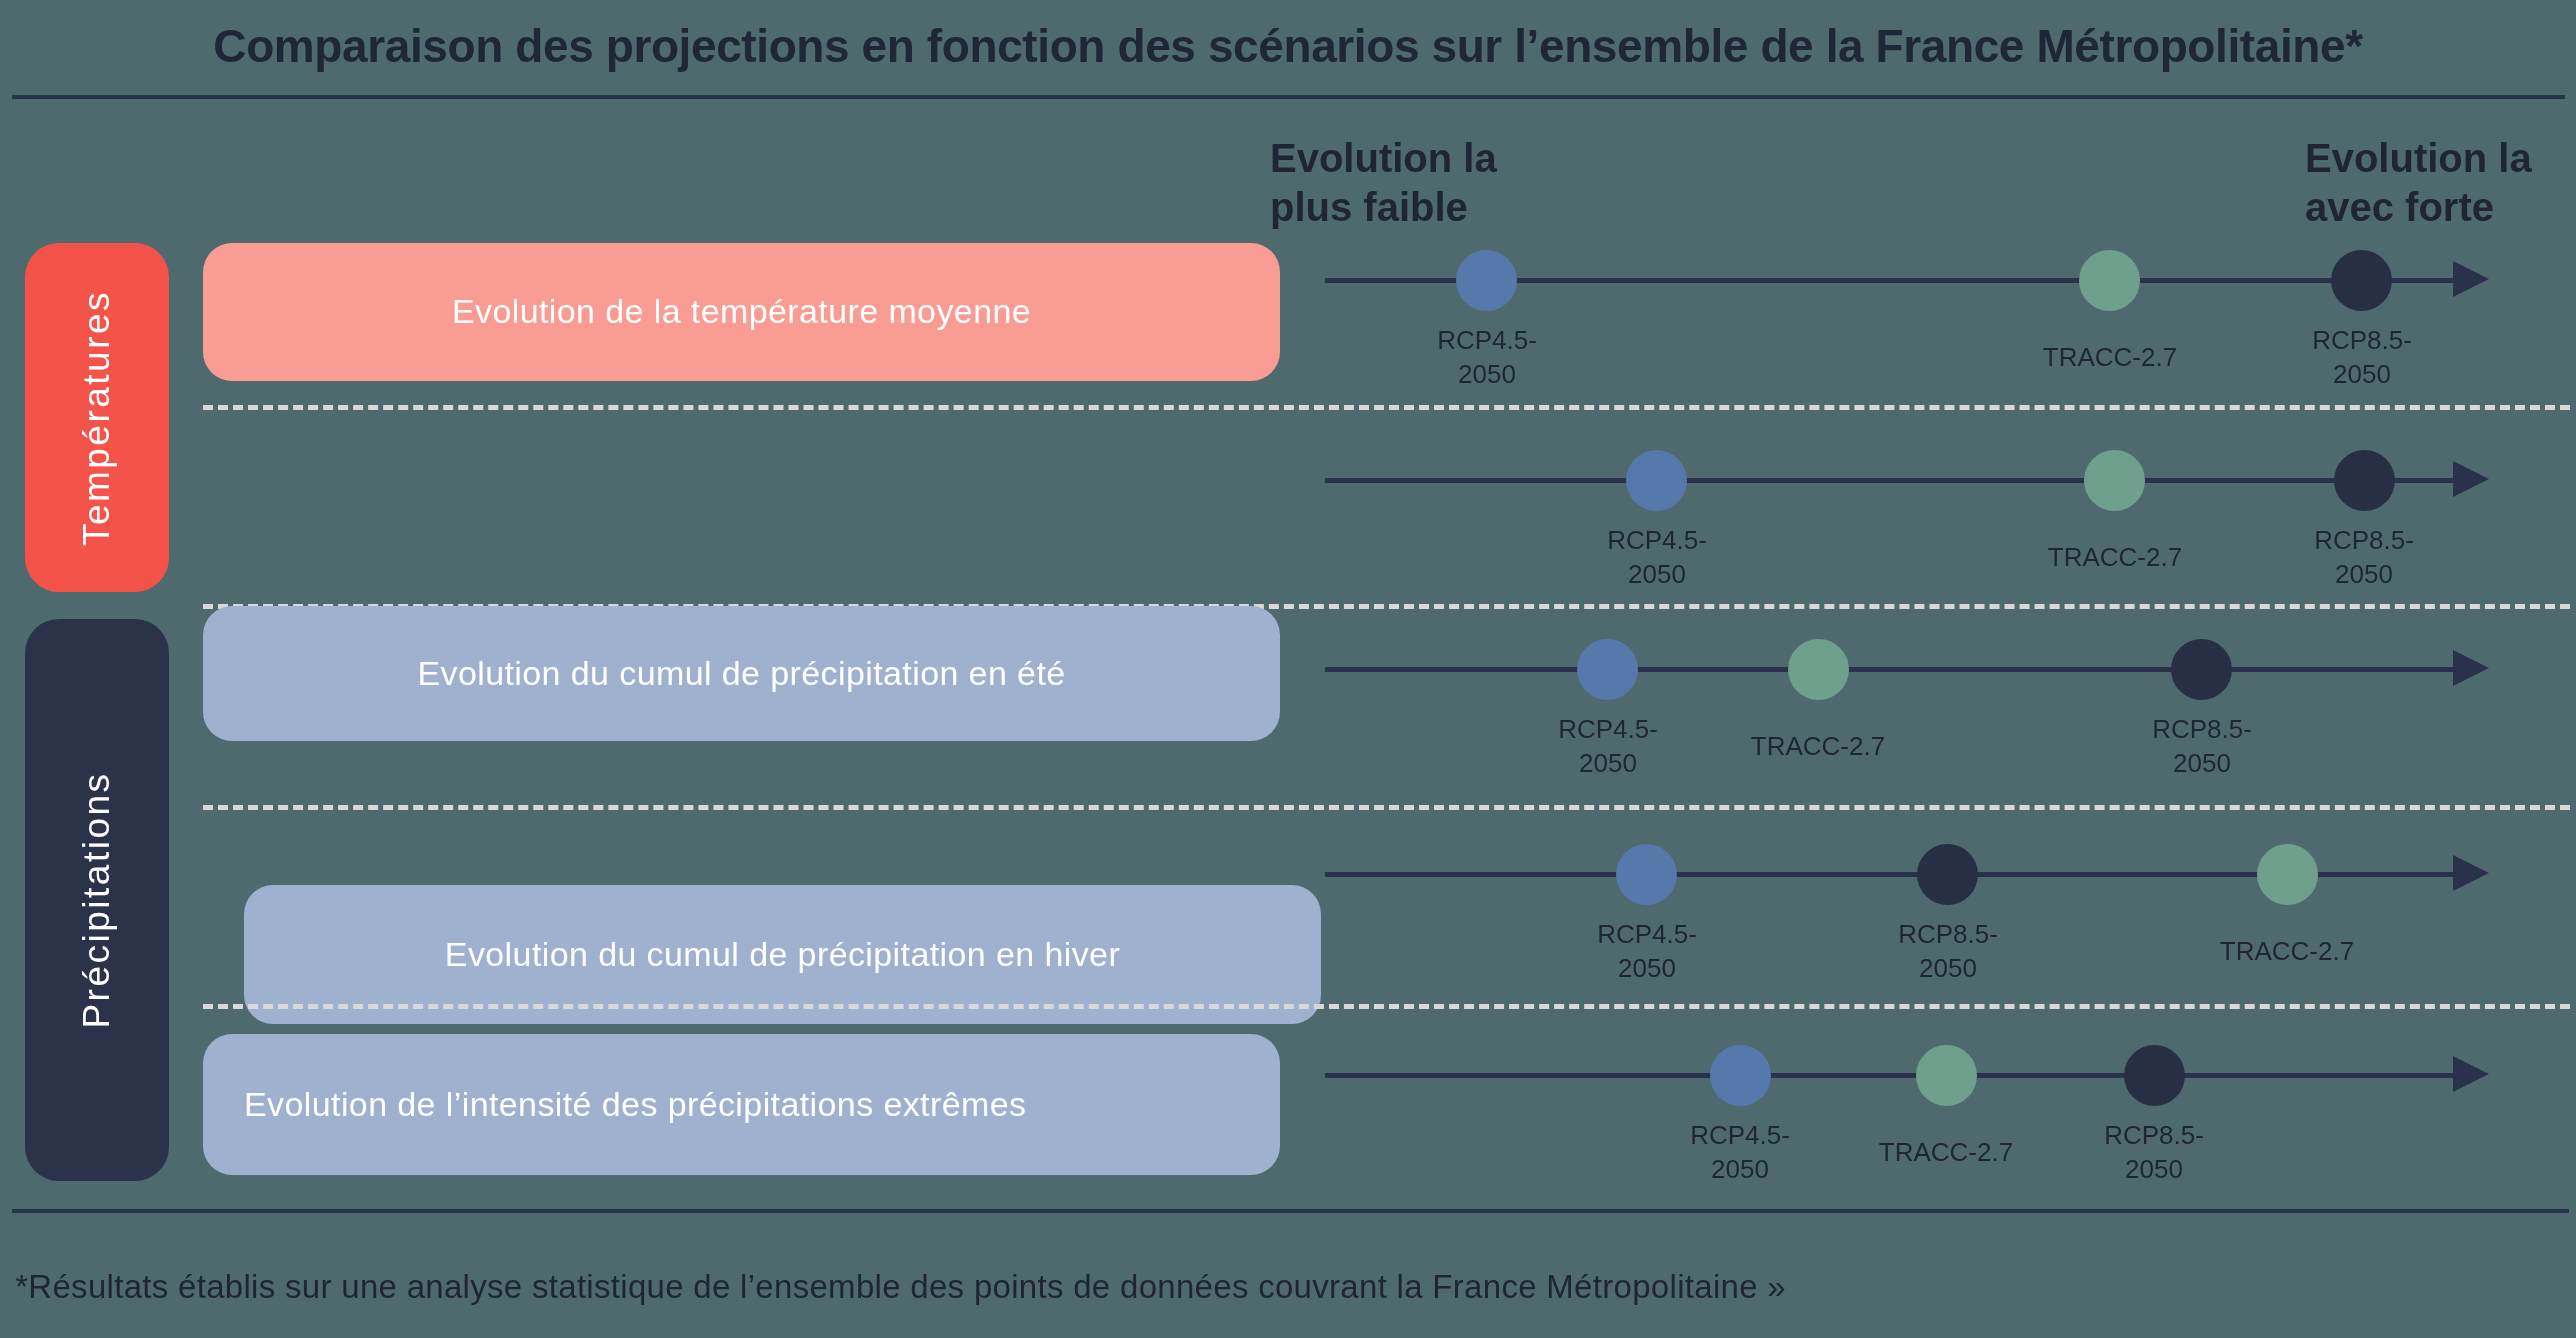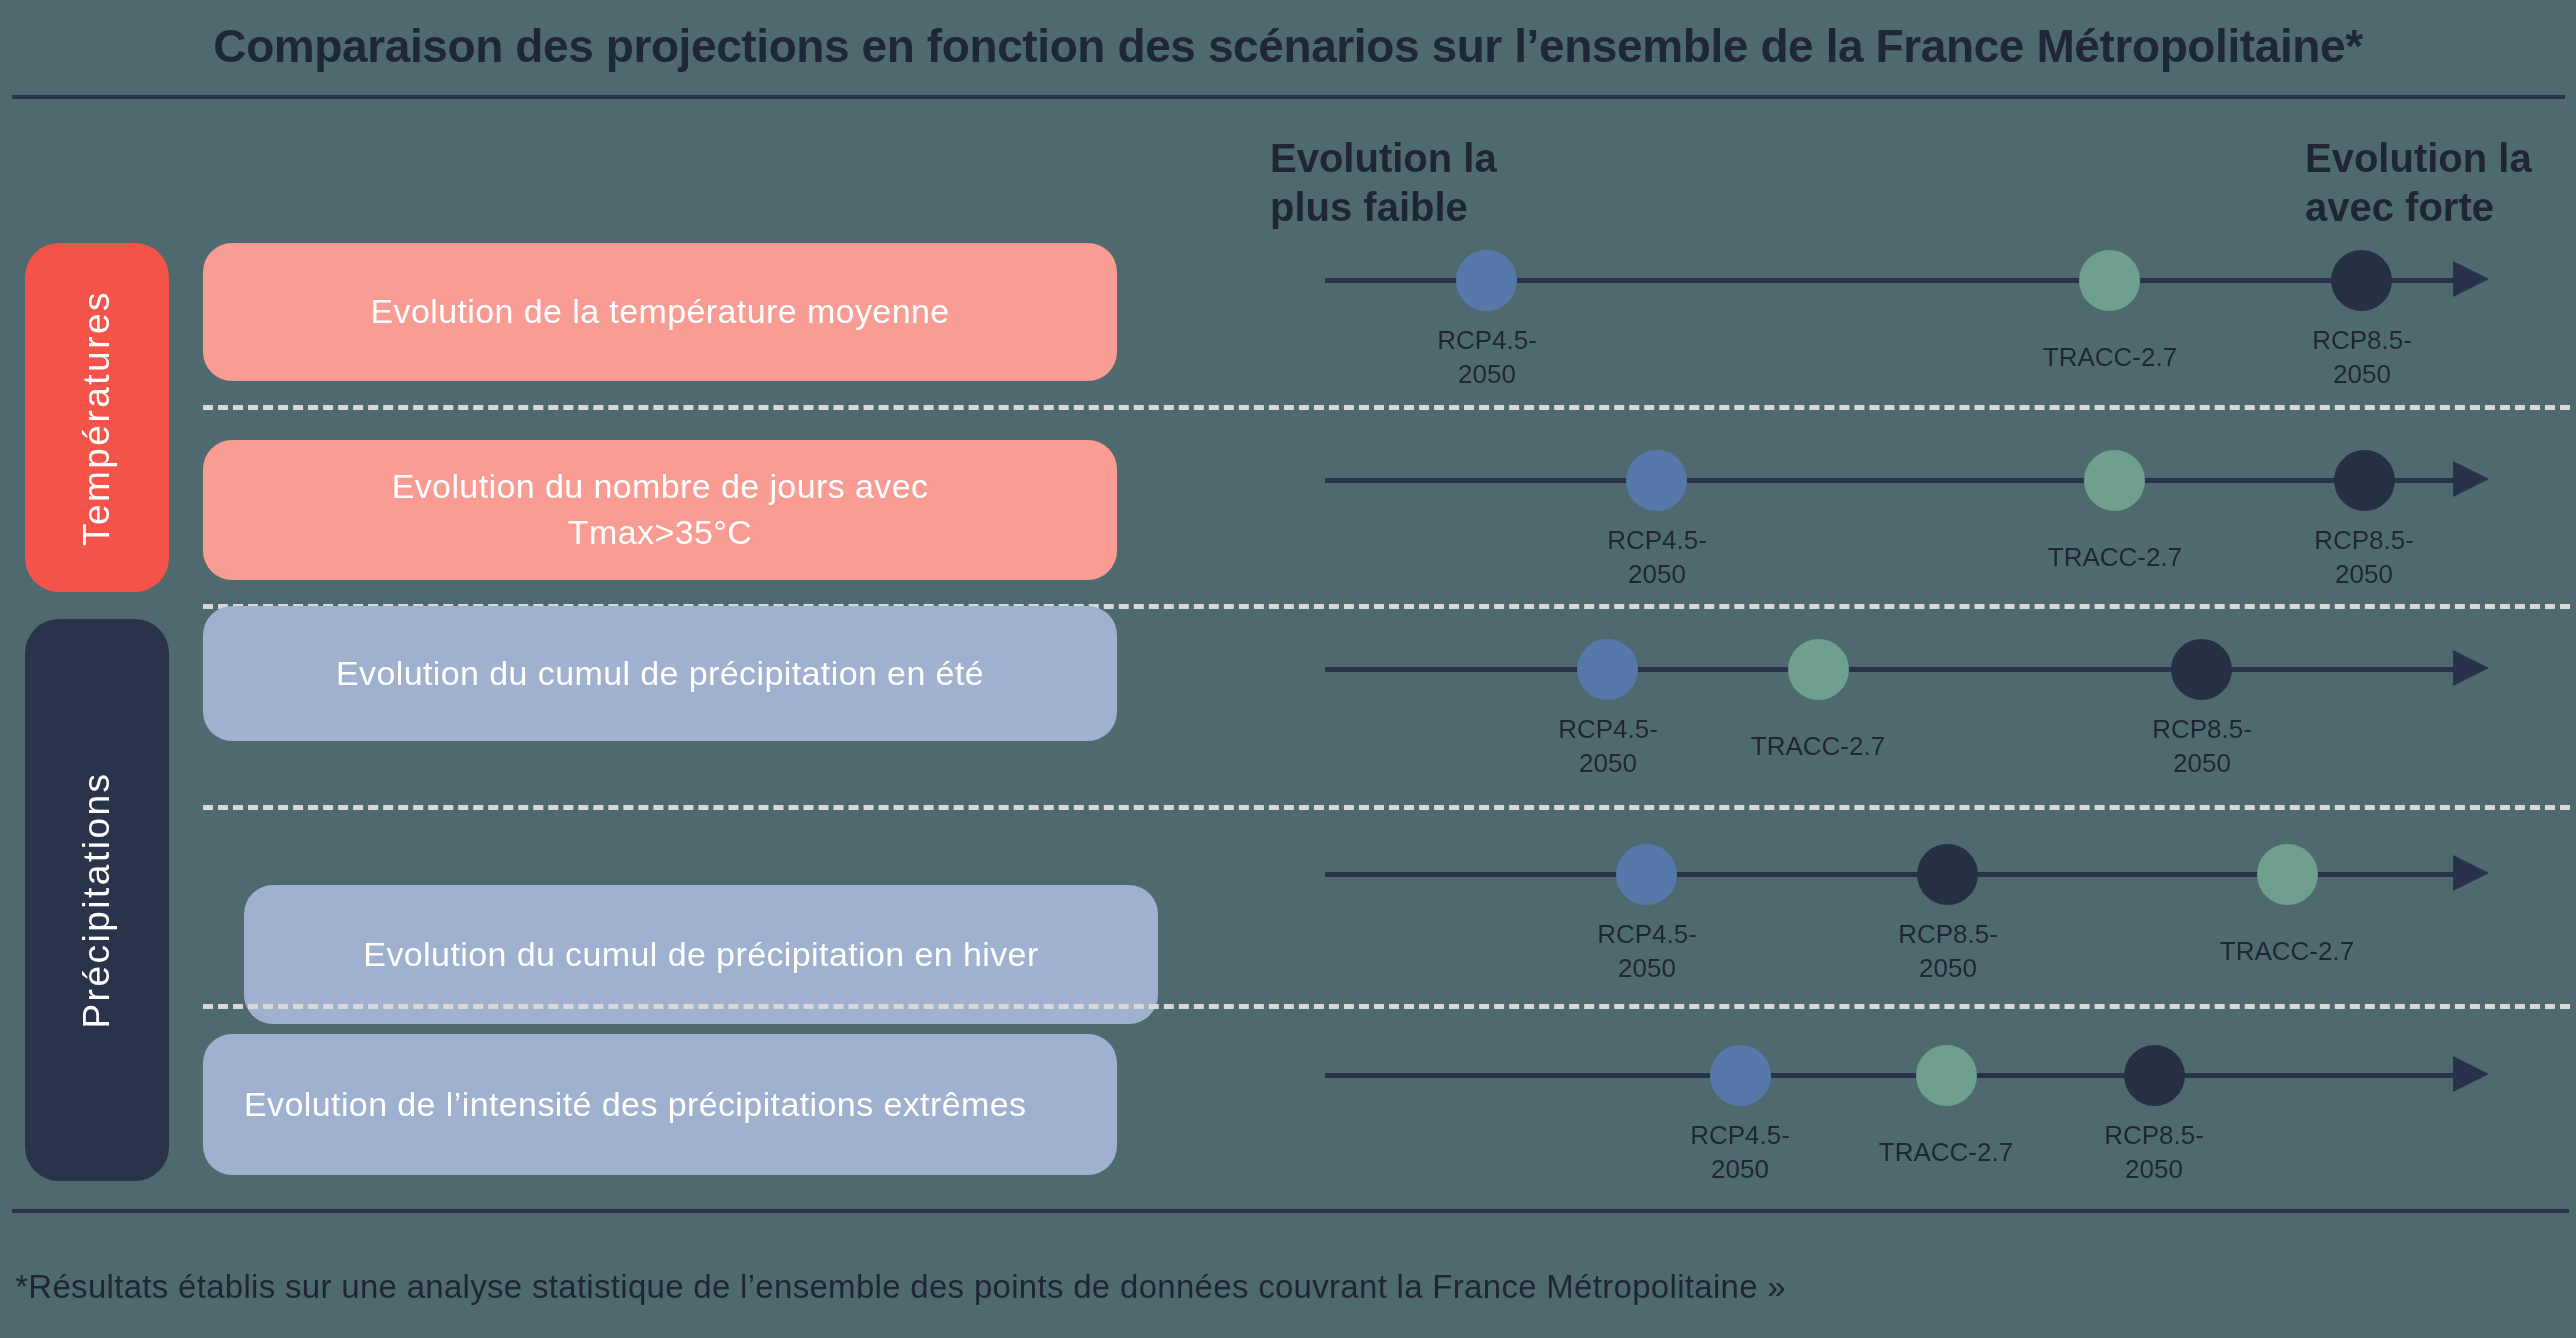--- a/index.html
+++ b/index.html
@@ -46,21 +46,21 @@
   .pill.red{top:243px;height:349px;background:var(--red);}
   .pill.navy{top:619px;height:562px;background:var(--navy);}
   .vtext{
     position:absolute;top:50%;left:50%;
     transform:translate(-50%,-50%) rotate(-90deg);
     white-space:nowrap;color:#fff;
     font-size:37px;letter-spacing:2.5px;
   }
 
   .rowbox{
-    position:absolute;left:203px;width:914px;border-radius:29px;
+    position:absolute;left:203px;width:1077px;border-radius:29px;
     display:flex;align-items:center;justify-content:center;
     color:#fff;font-size:34px;line-height:1.35;letter-spacing:0.4px;
     text-align:center;
   }
   .rowbox.salmon{background:var(--salmon);}
   .rowbox.blue{background:var(--bluebox);}
   .rowbox .boxlabel{display:block;}
   #rowbox-2 .boxlabel{max-width:610px;}
   #rowbox-5{justify-content:flex-start;text-align:left;}
   #rowbox-5 .boxlabel{max-width:974px;padding-left:41px;}
@@ -116,23 +116,20 @@
   </div>
   <div class="pill navy">
     <span class="vtext">Précipitations</span>
   </div>
 
   <div id="rowbox-1" class="rowbox salmon" style="top:243px;height:138px;">
     <span class="boxlabel">Evolution de la température moyenne</span>
   </div>
   <div class="dashed-sep" style="top:405px;"></div>
 
-  <div id="rowbox-2" class="rowbox salmon" style="top:440px;height:140px;">
-    <span class="boxlabel">Evolution du nombre de jours avec Tmax&gt;35°C</span>
-  </div>
   <div class="dashed-sep" style="top:604px;"></div>
 
   <div id="rowbox-3" class="rowbox blue" style="top:606px;height:135px;">
     <span class="boxlabel">Evolution du cumul de précipitation en été</span>
   </div>
   <div class="dashed-sep" style="top:805px;"></div>
 
   <div id="rowbox-4" class="rowbox blue" style="top:885px;height:139px;margin-left:41px;">
     <span class="boxlabel">Evolution du cumul de précipitation en hiver</span>
   </div>

